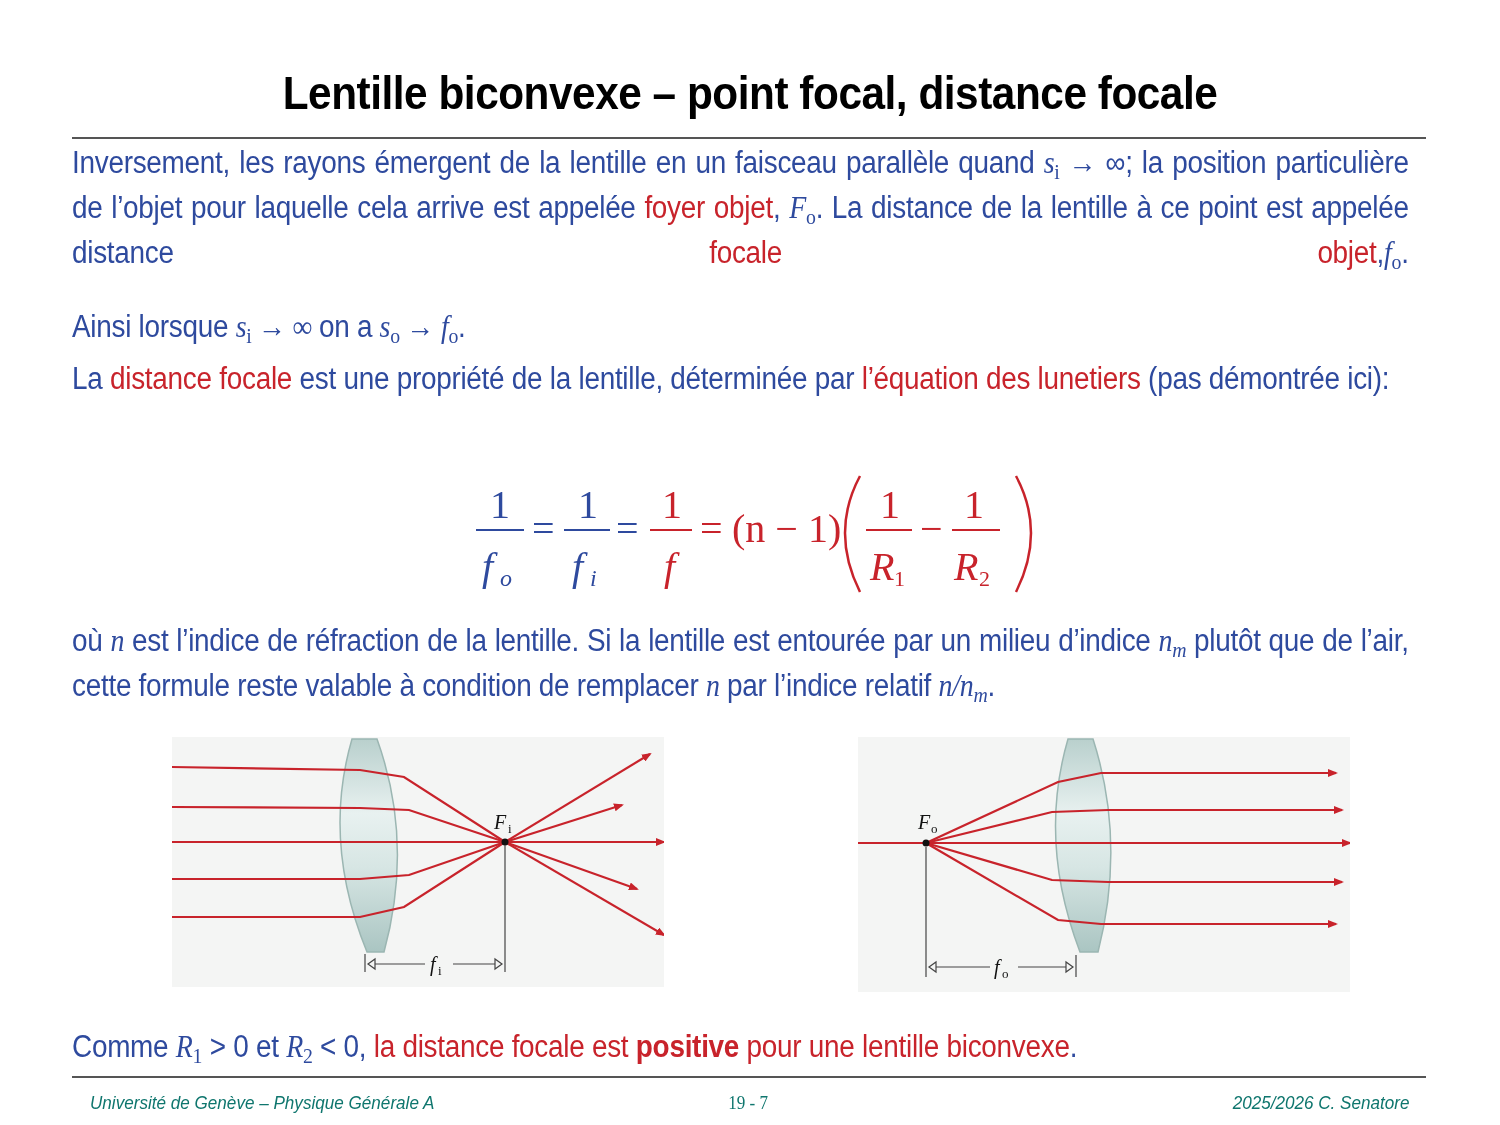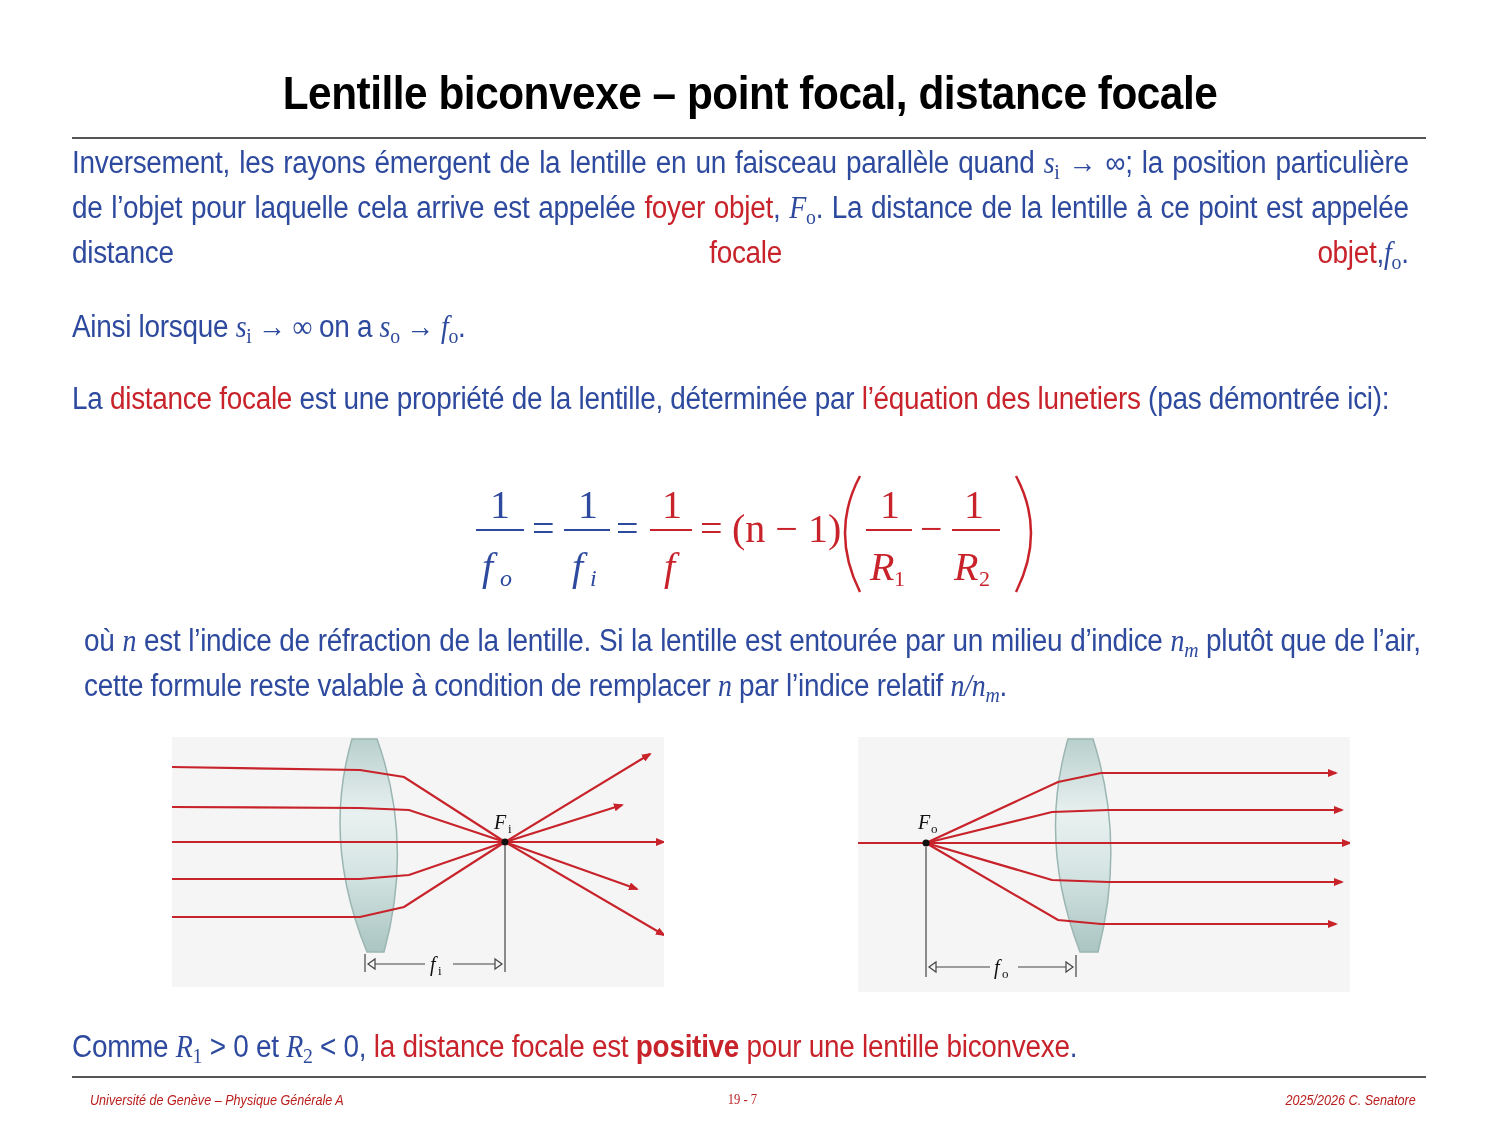--- a/index.html
+++ b/index.html
@@ -26,43 +26,43 @@
   .mathr { font-family:"Liberation Serif", serif; font-size:31px; }
   sub.m { font-family:"Liberation Serif", serif; font-style:normal; font-size:22px; vertical-align:-6px; line-height:0; }
   sub.mi { font-family:"Liberation Serif", serif; font-style:italic; font-size:22px; vertical-align:-6px; line-height:0; }
 
   .equation { position:absolute; left:468px; top:470px; width:570px; height:130px; }
 
   .diagram { position:absolute; background:#f4f5f4; }
   .diag-left { left:172px; top:737px; width:492px; height:250px; }
   .diag-right { left:858px; top:737px; width:492px; height:255px; }
 
-  .footer { position:absolute; top:1092px; font-size:14px; color:#b91c1c; font-style:italic; }
+  .footer { position:absolute; top:1092px; font-size:19px; color:#0f766e; font-style:italic; }
   .footer-left { left:90px; }
   .footer-center { left:726px; font-style:normal;font-family:Liberation Serif, serif; }
-  .footer-right { right:84px; }
+  .footer-right { right:91px; }
   .footer span { display:inline-block; transform:scaleX(0.9); }
   .footer-left span { transform-origin:left; }
   .footer-right span { transform-origin:right; }
 </style>
 </head>
 <body>
 
 <div class="title">Lentille biconvexe  –  point focal, distance focale</div>
 <div class="rule-top"></div>
 
 <div class="para" style="top:140px;">
   <div class="inner justify"><span>Inversement, les rayons émergent de la lentille en un faisceau parallèle quand </span><span class="math">s</span><sub class="m">i</sub><span> → ∞; la position particulière de l’objet pour laquelle cela arrive est appelée </span><span class="red">foyer objet</span><span>, </span><span class="math">F</span><sub class="m">o</sub><span>. La distance de la lentille à ce point est appelée distance </span><span class="red">focale objet</span><span>,</span><span class="math">f</span><sub class="m">o</sub><span>.</span></div>
 </div>
 
 <div class="para" style="top:304px;">
   <div class="inner"><span>Ainsi lorsque </span><span class="math">s</span><sub class="m">i</sub><span class="mathr"> →  ∞ </span><span> on a  </span><span class="math">s</span><sub class="m">o</sub><span class="mathr"> → </span><span class="math">f</span><sub class="m">o</sub><span>.</span></div>
 </div>
 
-<div class="para" style="top:376px;">
+<div class="para" style="top:356px;">
   <div class="inner" style="text-align:justify;"><span>La </span><span class="red">distance focale</span><span> est une propriété de la lentille, déterminée par </span><span class="red">l’équation des lunetiers</span><span> (pas démontrée ici):</span></div>
 </div>
 
 <svg class="equation" viewBox="0 0 570 130" width="570" height="130">
   <g font-family="Liberation Serif, serif" font-size="40">
 
     <text x="22" y="48" fill="#2e4a9e">1</text>
     <line x1="8" y1="60" x2="56" y2="60" stroke="#2e4a9e" stroke-width="2"></line>
     <text x="14" y="110" fill="#2e4a9e" font-style="italic">f</text>
     <text x="32" y="116" fill="#2e4a9e" font-style="italic" font-size="24">o</text>
@@ -90,21 +90,21 @@
     <text x="426" y="116" fill="#c8232b" font-size="22">1</text>
     <text x="452" y="72" fill="#c8232b">−</text>
 
     <text x="496" y="48" fill="#c8232b">1</text>
     <line x1="484" y1="60" x2="532" y2="60" stroke="#c8232b" stroke-width="2"></line>
     <text x="486" y="110" fill="#c8232b" font-style="italic">R</text>
     <text x="511" y="116" fill="#c8232b" font-size="22">2</text>
   </g>
 </svg>
 
-<div class="para" style="top:618px;margin-left:12px;">
+<div class="para" style="top:618px;">
   <div class="inner" style="text-align:justify;"><span>où </span><span class="math">n</span><span> est l’indice de réfraction de la lentille. Si la lentille est entourée par un milieu d’indice </span><span class="math">n</span><sub class="mi">m</sub><span> plutôt que de l’air, cette formule reste valable à condition de remplacer </span><span class="math">n</span><span> par l’indice relatif  </span><span class="math">n/n</span><sub class="mi">m</sub><span>.</span></div>
 </div>
 
 <svg class="diagram diag-left" viewBox="0 0 492 250" width="492" height="250">
   <defs>
     <linearGradient id="lensGradL" x1="0" y1="0" x2="0" y2="1">
       <stop offset="0" stop-color="#b9d0cd"></stop>
       <stop offset="0.35" stop-color="#e8f1f0"></stop>
       <stop offset="0.6" stop-color="#d7e6e4"></stop>
       <stop offset="1" stop-color="#aac5c2"></stop>

